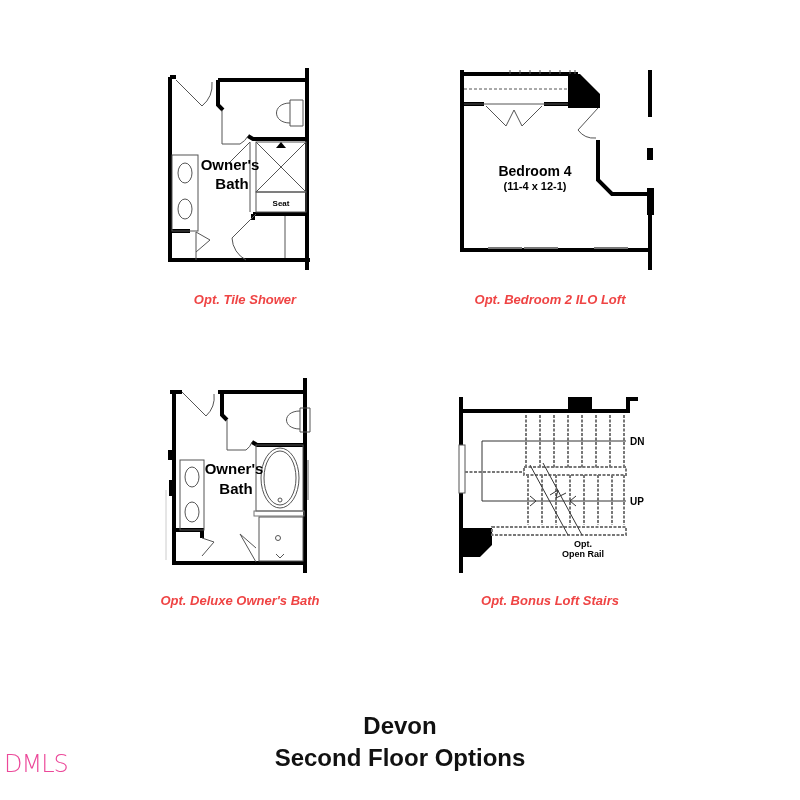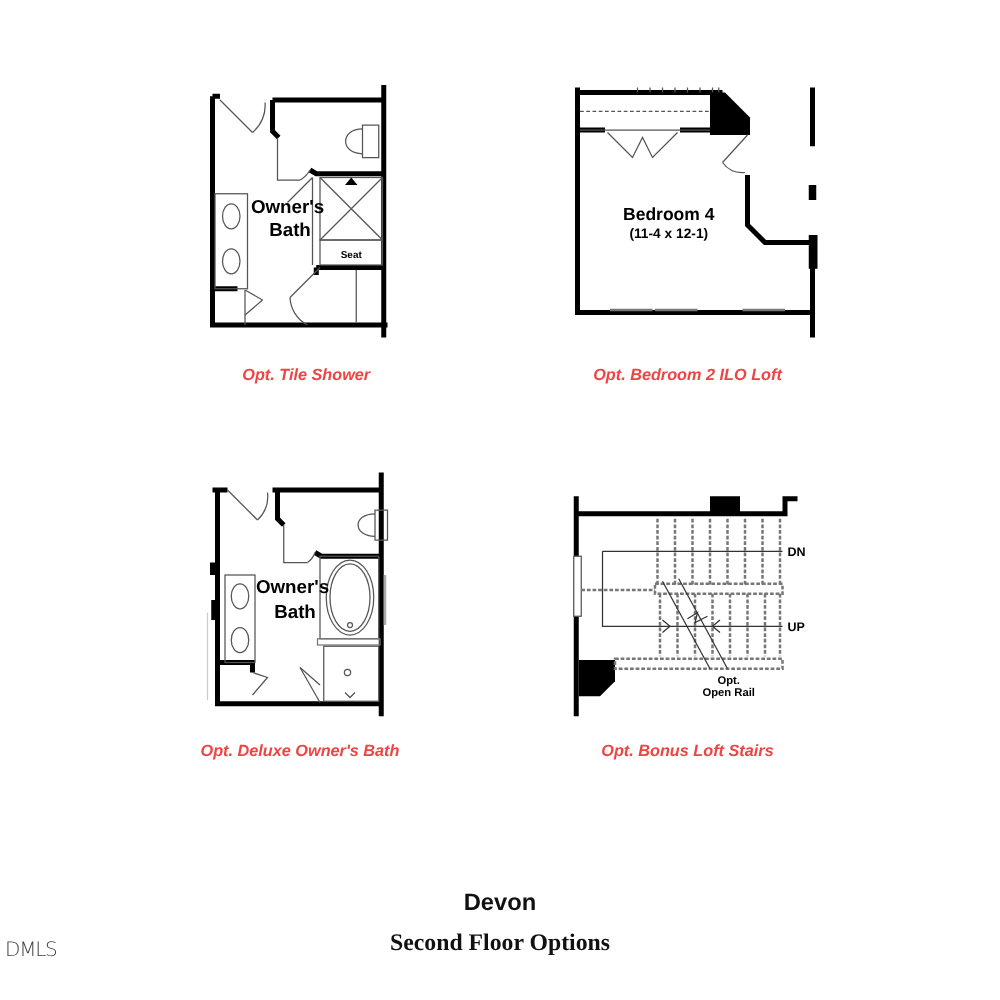--- a/index.html
+++ b/index.html
@@ -1,20 +1,20 @@
 <!DOCTYPE html>
 <html><head>
 <meta charset="utf-8">
 <style>
   html, body { margin:0; padding:0; background:#ffffff; }
   body { width:800px; height:800px; position:relative; overflow:hidden; font-family:"Liberation Sans", sans-serif; color:#111; }
   .plan { position:absolute; }
   .caption { position:absolute; font-size:13px; font-weight:600; color:#ef4444; text-align:center; white-space:nowrap;font-style:italic; }
-  .title { position:absolute; left:0; width:800px; text-align:center; font-size:19px; font-weight:600; color:#111; }
-  .watermark { position:absolute; left:4px; top:750px; font-size:16px; font-weight:300; color:#404040; letter-spacing:-1px; font-family:"DejaVu Sans", sans-serif; }
+  .title { position:absolute; left:0; width:800px; text-align:center; font-size:24px; font-weight:600; color:#111; }
+  .watermark { position:absolute; left:4px; top:750px; font-size:24px; font-weight:300; color:#ec4899; letter-spacing:-1px; font-family:"DejaVu Sans", sans-serif; }
   svg text { font-family:"Liberation Sans", sans-serif; }
 </style>
 </head>
 <body>
 
 <svg class="plan" style="left:160px;top:60px" width="160" height="220" viewBox="0 0 160 220">
   <g fill="none" stroke="#000" stroke-width="4">
     <path d="M10 17 V200 H150"></path>
     <path d="M147 8 V210"></path>
     <path d="M58 20 H148"></path>
@@ -148,15 +148,15 @@
     <path d="M126 111 L120 116 L126 121"></path>
   </g>
   <text x="180" y="60" font-size="10" font-weight="600" fill="#000">DN</text>
   <text x="180" y="120" font-size="10" font-weight="600" fill="#000">UP</text>
   <text x="133" y="162" text-anchor="middle" font-size="9" font-weight="600" fill="#000">Opt.</text>
   <text x="133" y="172" text-anchor="middle" font-size="9" font-weight="600" fill="#000">Open Rail</text>
 </svg>
 <div class="caption" style="left:450px;top:593px;width:200px;">Opt. Bonus Loft Stairs</div>
 
 <div class="title" style="top:712px;">Devon</div>
-<div class="title" style="top:744px;font-family:Liberation Serif, serif;">Second Floor Options</div>
+<div class="title" style="top:744px;">Second Floor Options</div>
 
 <div class="watermark">DMLS</div>
 
 </body></html>

